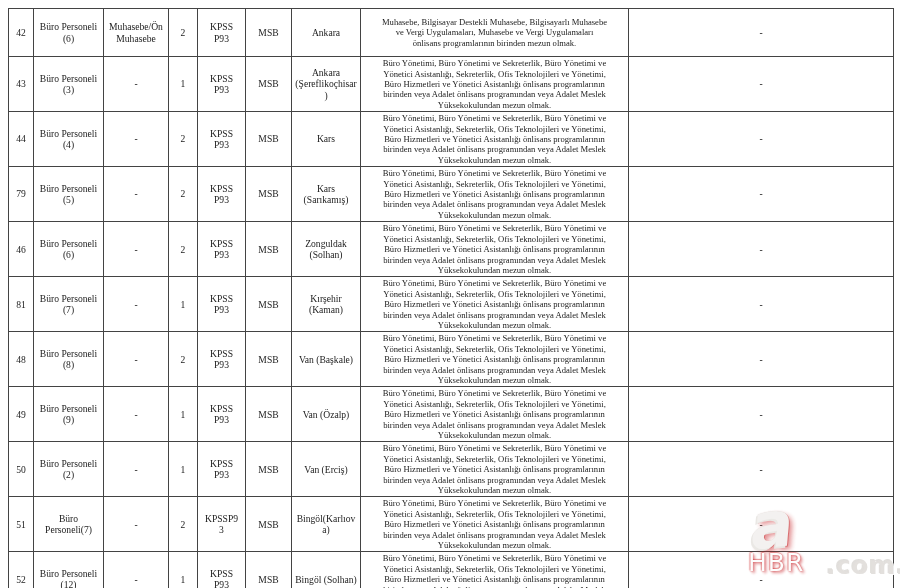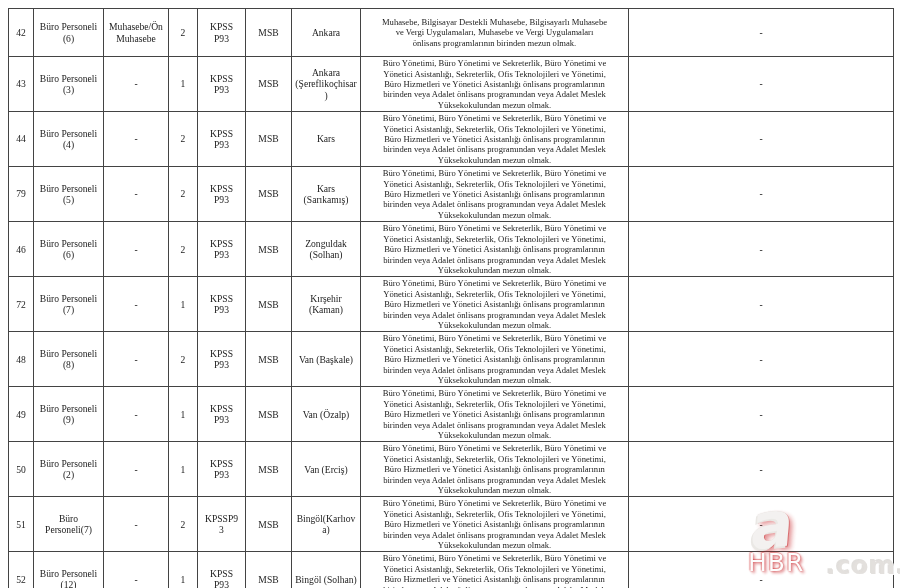--- a/index.html
+++ b/index.html
@@ -150,21 +150,21 @@
       <td class="c-branch">-</td>
       <td class="c-count">2</td>
       <td class="c-exam">KPSS P93</td>
       <td class="c-inst">MSB</td>
       <td class="c-loc">Zonguldak (Solhan)</td>
       <td class="c-req">Büro Yönetimi, Büro Yönetimi ve Sekreterlik, Büro Yönetimi ve Yönetici Asistanlığı, Sekreterlik, Ofis Teknolojileri ve Yönetimi, Büro Hizmetleri ve Yönetici Asistanlığı önlisans programlarının birinden veya Adalet önlisans programından veya Adalet Meslek Yüksekokulundan mezun olmak.</td>
       <td class="c-note">-</td>
     </tr>
 
     <tr>
-      <td class="c-no">72</td>
+      <td class="c-no">81</td>
       <td class="c-pos">Büro Personeli (7)</td>
       <td class="c-branch">-</td>
       <td class="c-count">1</td>
       <td class="c-exam">KPSS P93</td>
       <td class="c-inst">MSB</td>
       <td class="c-loc">Kırşehir (Kaman)</td>
       <td class="c-req">Büro Yönetimi, Büro Yönetimi ve Sekreterlik, Büro Yönetimi ve Yönetici Asistanlığı, Sekreterlik, Ofis Teknolojileri ve Yönetimi, Büro Hizmetleri ve Yönetici Asistanlığı önlisans programlarının birinden veya Adalet önlisans programından veya Adalet Meslek Yüksekokulundan mezun olmak.</td>
       <td class="c-note">-</td>
     </tr>
 

